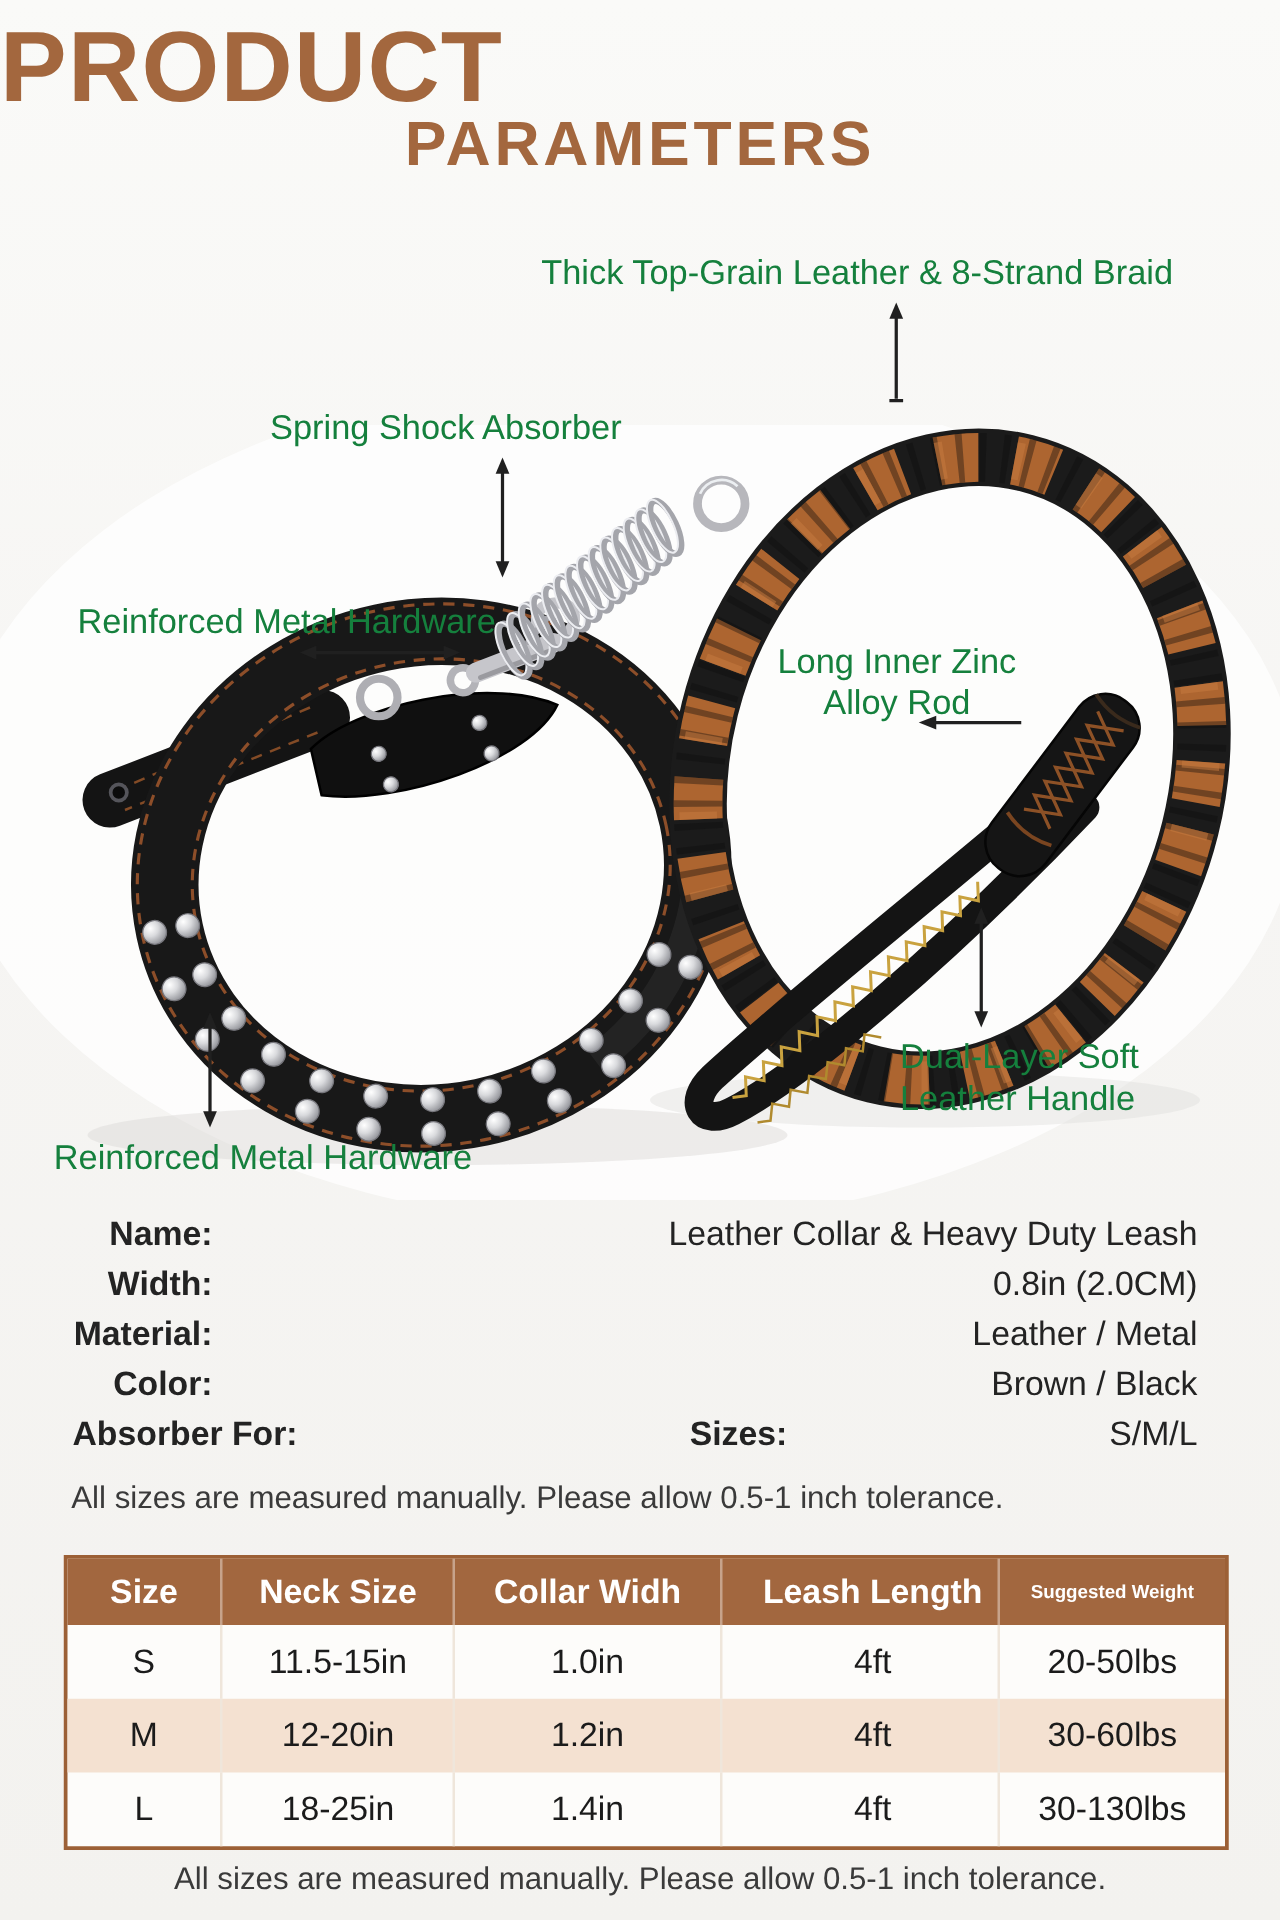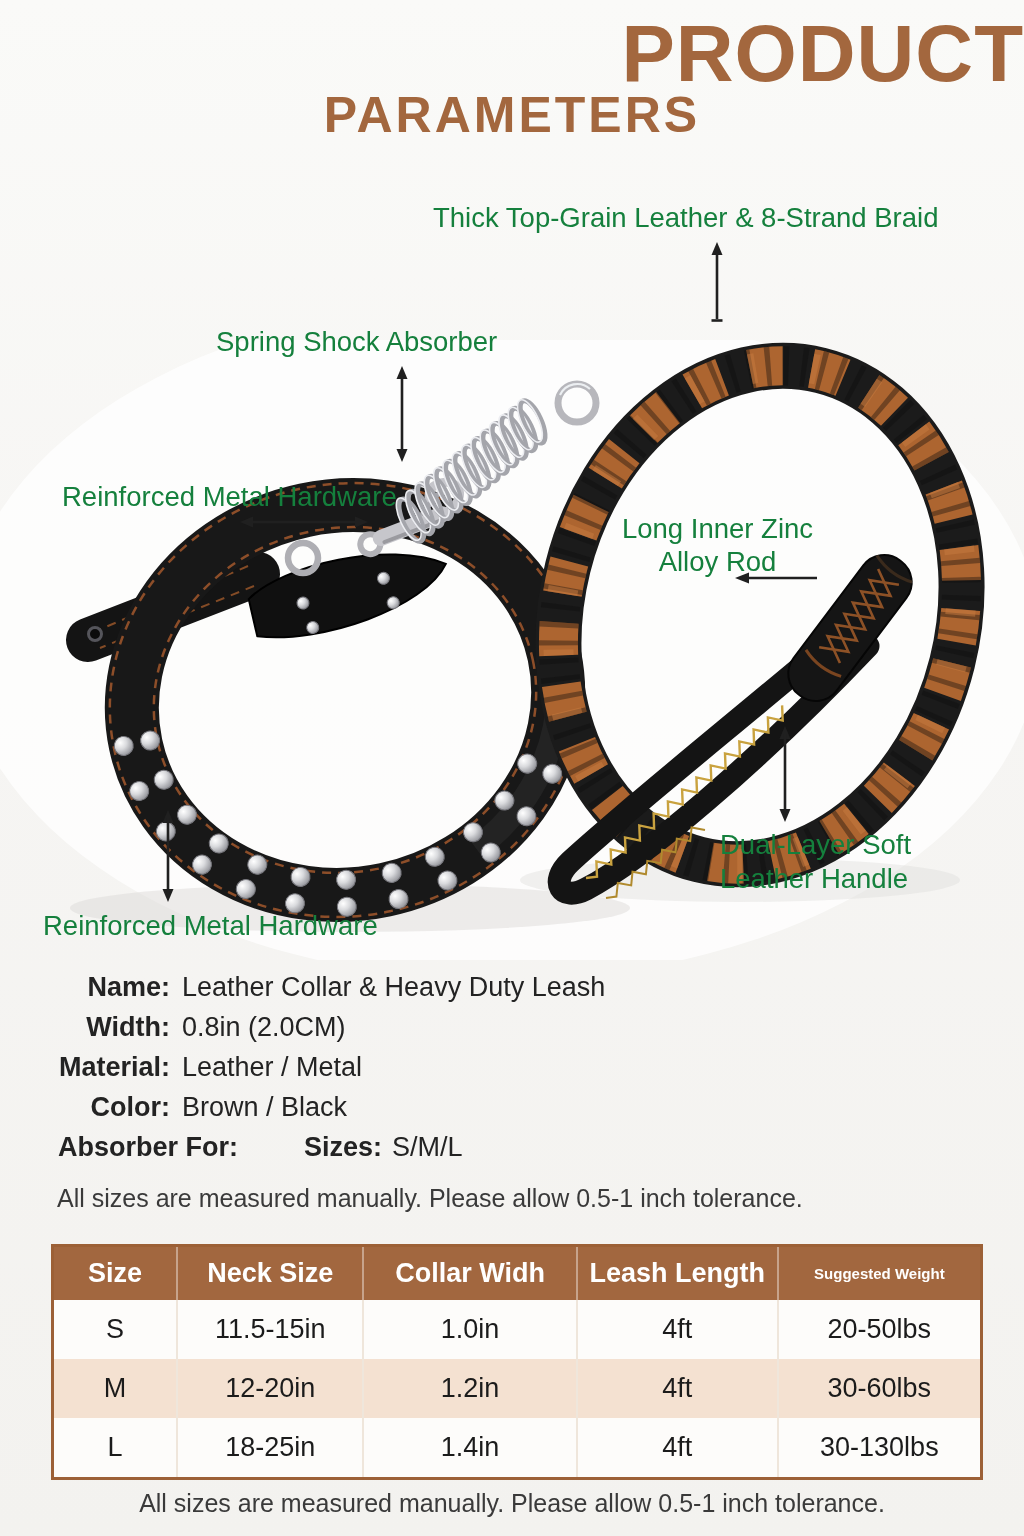--- a/index.html
+++ b/index.html
@@ -4,51 +4,51 @@
 <style>
   html,body{margin:0;padding:0;}
   body{
     width:1024px;height:1536px;position:relative;overflow:hidden;
     font-family:"Liberation Sans",sans-serif;
     background:linear-gradient(180deg,#fafaf8 0%,#f6f5f3 45%,#f3f2ef 100%);
     color:#222;
   }
   .abs{position:absolute;}
   
-  .title1{top:14px;left:0;width:100%;text-align:right;
+  .title1{top:14px;left:0;width:100%;text-align:left;
     font-size:80px;font-weight:700;letter-spacing:1px;line-height:1.0;}
   .title2{top:90px;left:0;width:100%;text-align:center;
     font-size:50px;font-weight:600;letter-spacing:3px;line-height:1.0;}
   
   .callout{font-size:27.5px;color:#15803d;white-space:nowrap;line-height:33px;}
   .callout.center{text-align:center;white-space:normal;}
   .arrow{position:absolute;overflow:visible;}
   .arrow line{stroke:#202020;stroke-width:2.6;}
   .arrow polygon{fill:#202020;}
   
   .specs{top:972px;left:58px;width:900px;}
-  .spec-line{display:flex;align-items:baseline;height:40px;font-size:27px;color:#232323;}
+  .spec-line{display:flex;align-items:baseline;height:40px;font-size:27px;color:#232323;justify-content:space-between;}
   .spec-label{flex:0 0 112px;text-align:right;font-weight:700;padding-right:12px;white-space:nowrap;}
   .spec-label.wide{flex:0 0 auto;text-align:left;padding-right:24px;}
   .spec-value{font-weight:400;white-space:nowrap;}
   .sizes-label{font-weight:700;margin-left:42px;padding-right:10px;}
   .note{font-size:25px;color:#3a3a3a;}
   .note-top{top:1184px;left:57px;}
   .note-bottom{top:1489px;left:0;width:100%;text-align:center;}
   
   .size-table{top:1244px;left:51px;width:926px;border:3px solid #9C6036;background:#FDFCFA;}
   .t-row{display:flex;height:59px;}
   .t-row.header{height:53px;justify-content:space-between;}
   .t-cell{display:flex;align-items:center;justify-content:center;
     font-size:27px;color:#1b1b1b;border-left:2px solid #EFE6DB;}
   .t-cell:first-child{border-left:none;}
   .t-row.header .t-cell{color:#ffffff;font-weight:700;border-left:2px solid rgba(255,255,255,0.40);}
   .t-row.header .t-cell:first-child{border-left:none;}
   .t-row.header .t-cell.small{font-size:15px;}
-  .c0{flex:0 0 13.2%;} .c1{flex:0 0 19.9%;} .c2{flex:0 0 22.8%;} .c3{flex:0 0 21.5%;} .c4{flex:1;}
+  .c0{flex:0 0 13.2%;} .c1{flex:0 0 19.9%;} .c2{flex:0 0 22.8%;} .c3{flex:0 0 21.5%;padding-left:21px;} .c4{flex:1;}
 </style>
 </head>
 <body>
 
 <div class="abs title1" style="color:#A3673E">PRODUCT</div>
 <div class="abs title2" style="color:#A3673E">PARAMETERS</div>
 
 <svg class="abs" style="left:0;top:340px" width="1024" height="620" viewBox="0 0 1024 620" aria-hidden="true">
   <defs>
     <radialGradient id="studGrad" cx="35%" cy="30%" r="75%">

